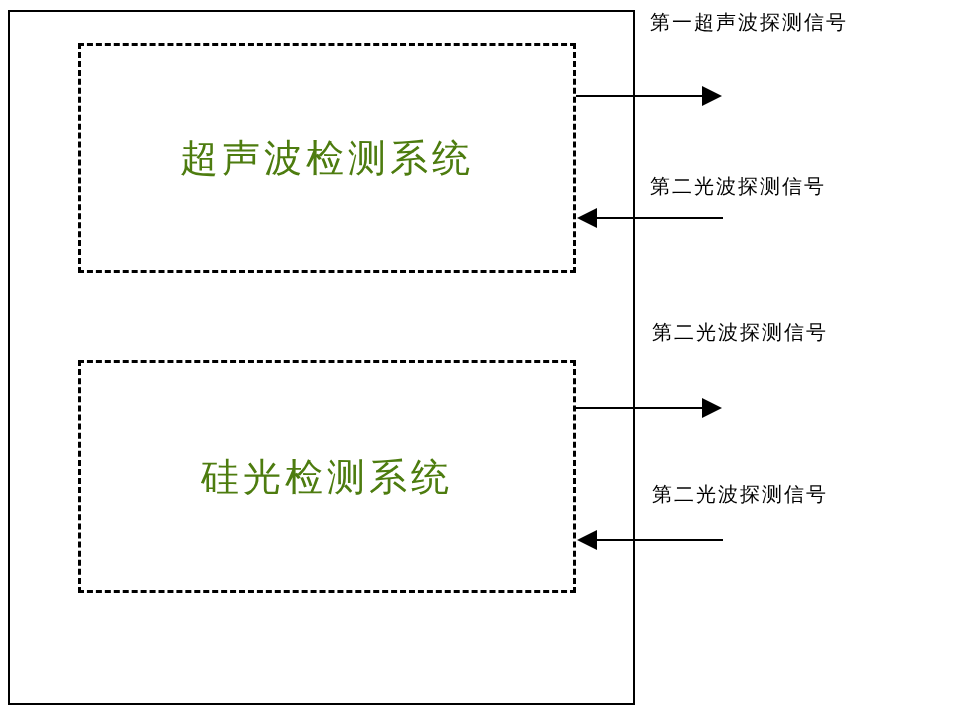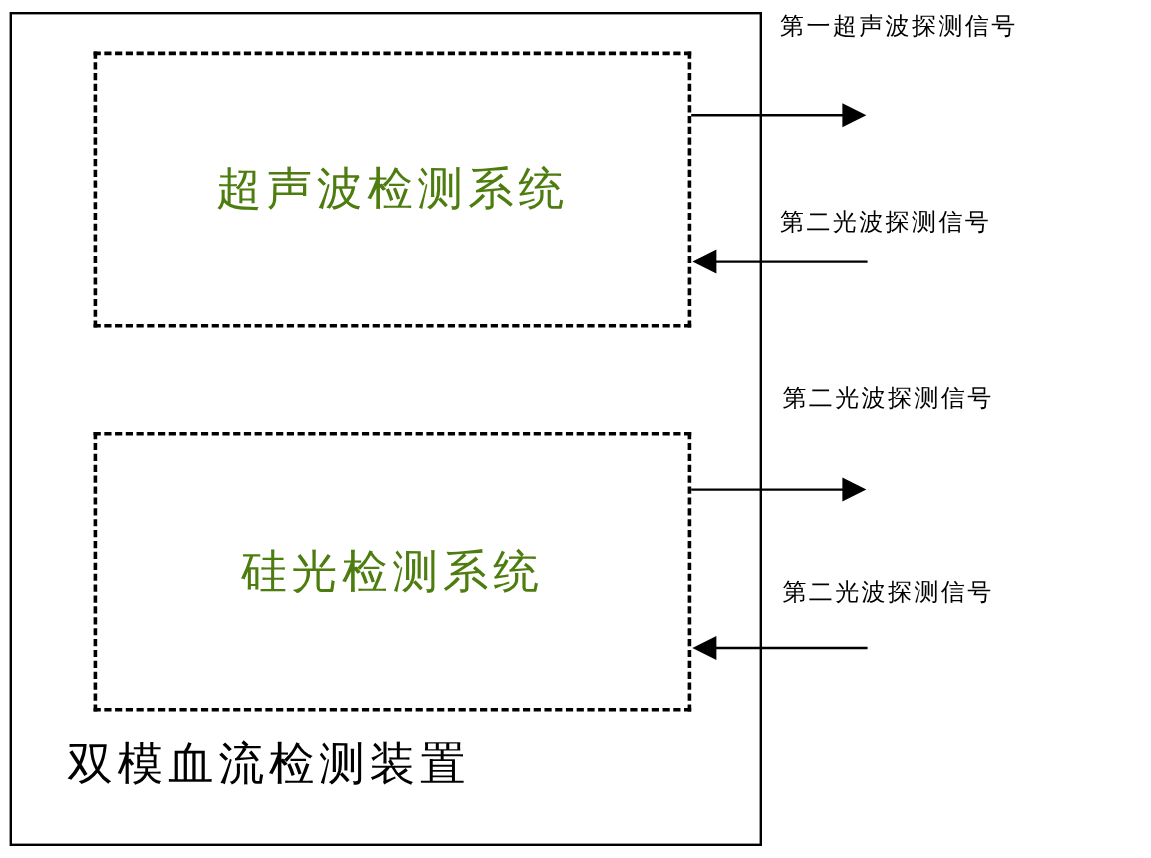--- a/index.html
+++ b/index.html
@@ -106,21 +106,20 @@
   <div class="device-outline"></div>
 
   <div class="subsystem" id="subsystem-ultrasound">
     <span class="subsystem-label">超声波检测系统</span>
   </div>
 
   <div class="subsystem" id="subsystem-silicon">
     <span class="subsystem-label">硅光检测系统</span>
   </div>
 
-  <div class="device-caption">双模血流检测装置</div>
 
   <div class="signal-arrow" style="left:576px; top:85px; width:146px;">
     <svg width="146" height="22" viewBox="0 0 146 22" aria-hidden="true">
       <line x1="0" y1="11" x2="128" y2="11" stroke="#000000" stroke-width="2"></line>
       <polygon points="126,1 146,11 126,21" fill="#000000"></polygon>
     </svg>
   </div>
 
   <div class="signal-arrow" style="left:575px; top:207px; width:148px;">
     <svg width="148" height="22" viewBox="0 0 148 22" aria-hidden="true">

